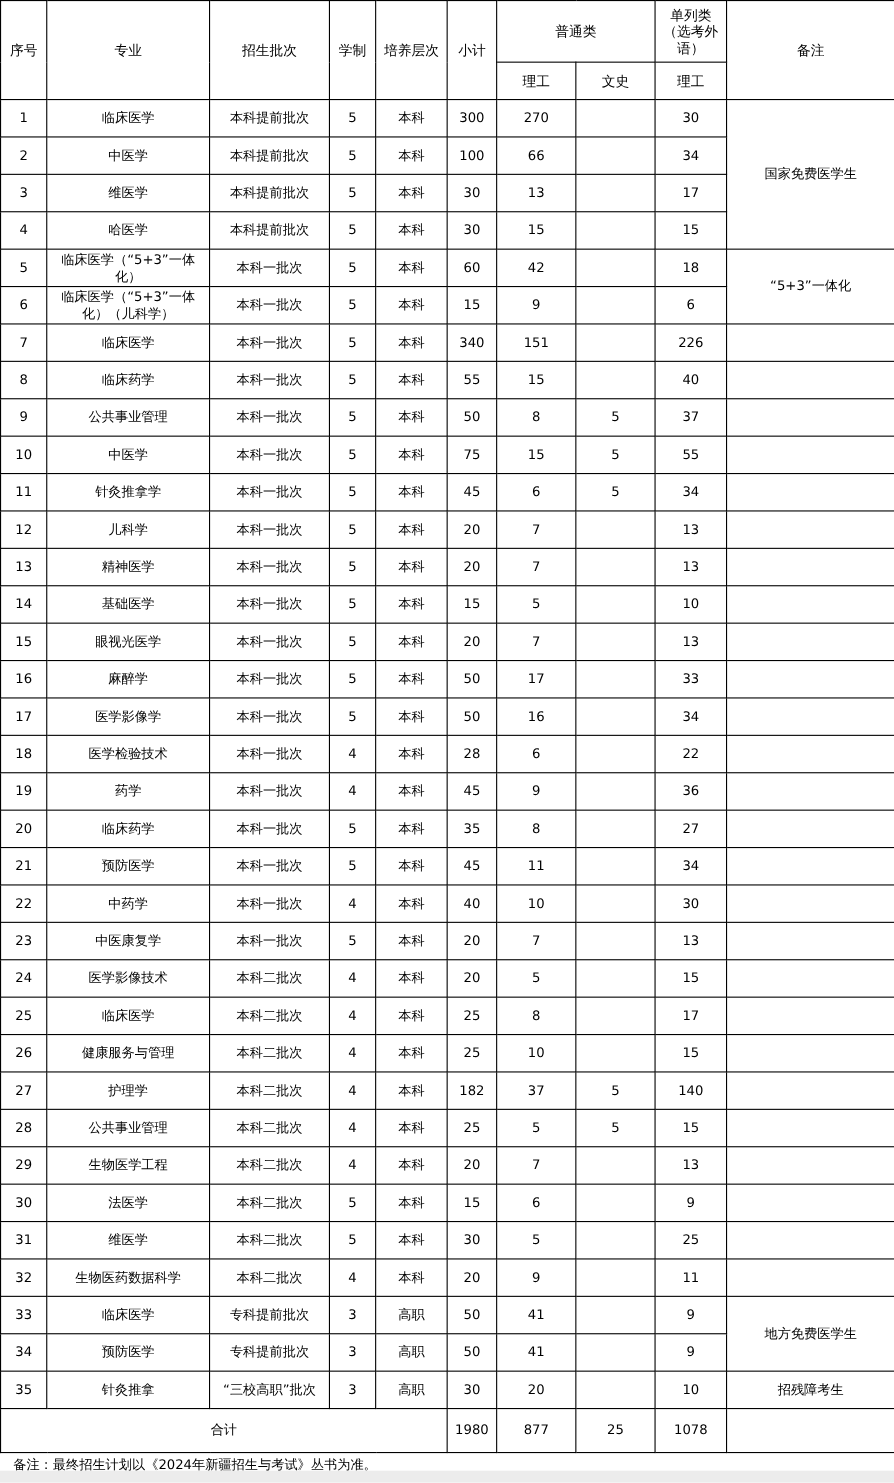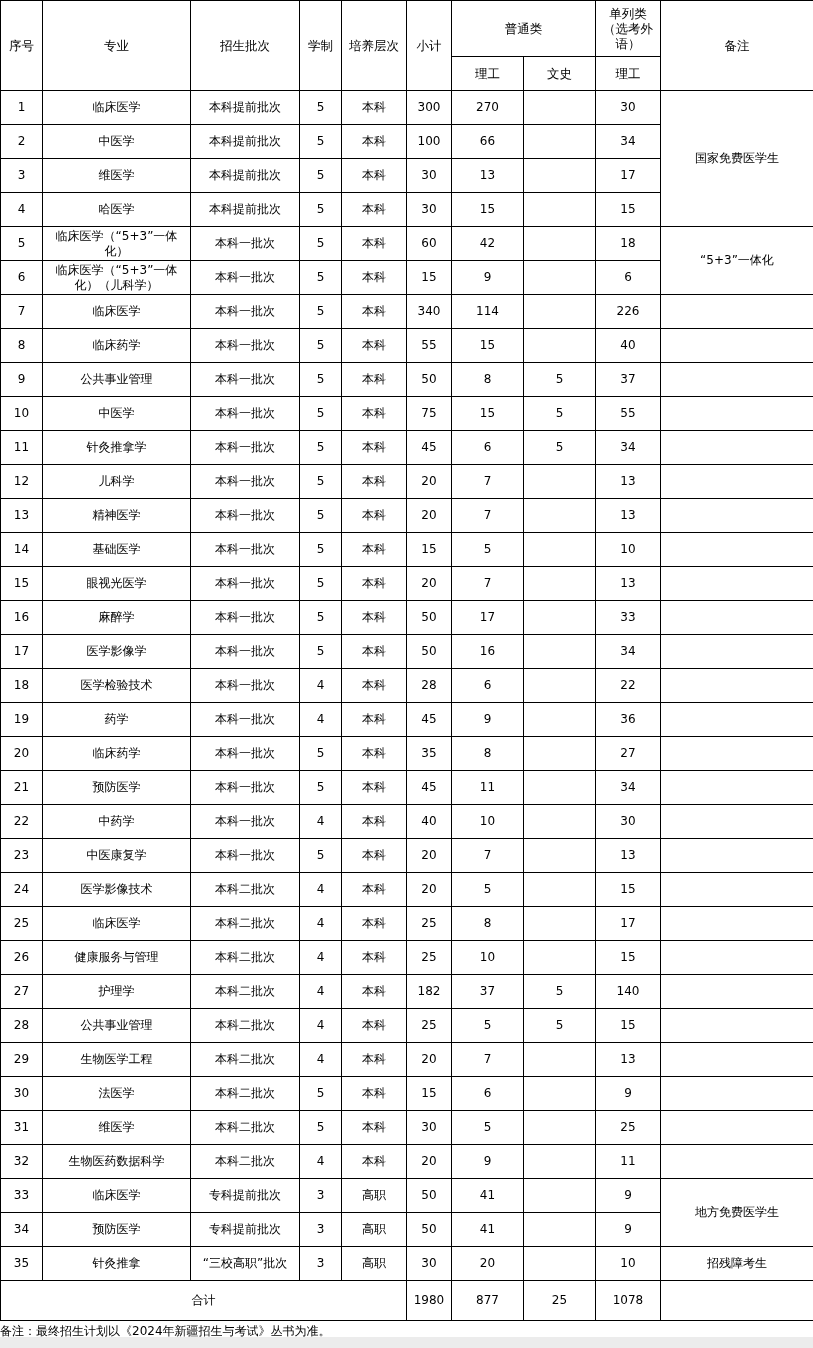--- a/index.html
+++ b/index.html
@@ -6,21 +6,21 @@
   body { width:813px; height:1348px; position:relative; overflow:hidden;
          font-family: "DejaVu Sans", "Liberation Sans", sans-serif; color:#000; }
   table.plan { position:absolute; left:0; top:0; width:813px; border-collapse:collapse; table-layout:fixed; }
   table.plan td, table.plan th { border:1px solid #000; text-align:center; vertical-align:middle;
          font-size:12px; padding:0 2px; line-height:15px; overflow:hidden; }
   table.plan th { font-weight:normal; font-size:12.5px; }
   tr.h1 { height:56px; }
   tr.h2 { height:34px; }
   tr.r { height:34px; }
   tr.total { height:40px;margin-top:40px; }
-  .note { position:absolute; left:0; top:1323px; font-size:12px; }
+  .note { position:absolute; left:12px; top:1323px; font-size:12px; }
   .bottom-bar { position:absolute; left:0; top:1337px; width:813px; height:11px; background:#ececec; }
 </style>
 </head>
 <body>
 
 <table class="plan">
   <colgroup>
     <col style="width:42px">
       <col style="width:148px">
       <col style="width:109px">
@@ -119,21 +119,21 @@
         <td></td>
         <td>6</td>
       </tr>
       <tr class="r">
         <td>7</td>
         <td>临床医学</td>
         <td>本科一批次</td>
         <td>5</td>
         <td>本科</td>
         <td>340</td>
-        <td>114</td>
+        <td>151</td>
         <td></td>
         <td>226</td>
         <td></td>
       </tr>
       <tr class="r">
         <td>8</td>
         <td>临床药学</td>
         <td>本科一批次</td>
         <td>5</td>
         <td>本科</td>

